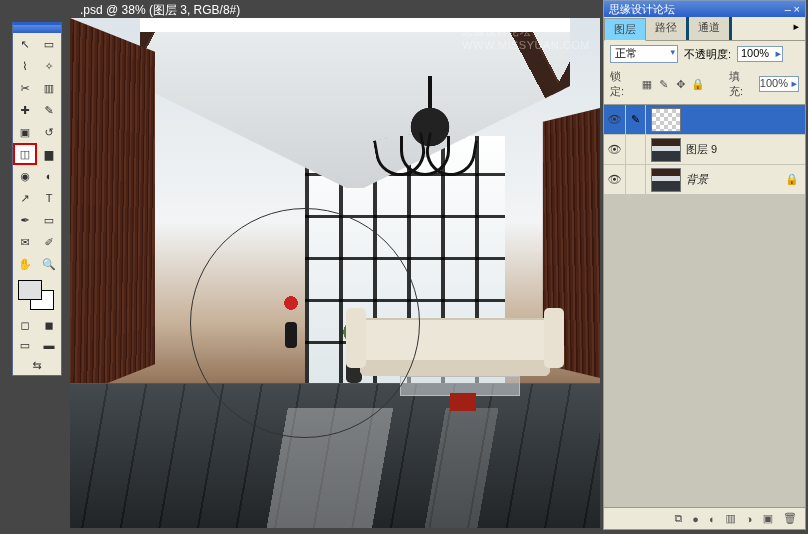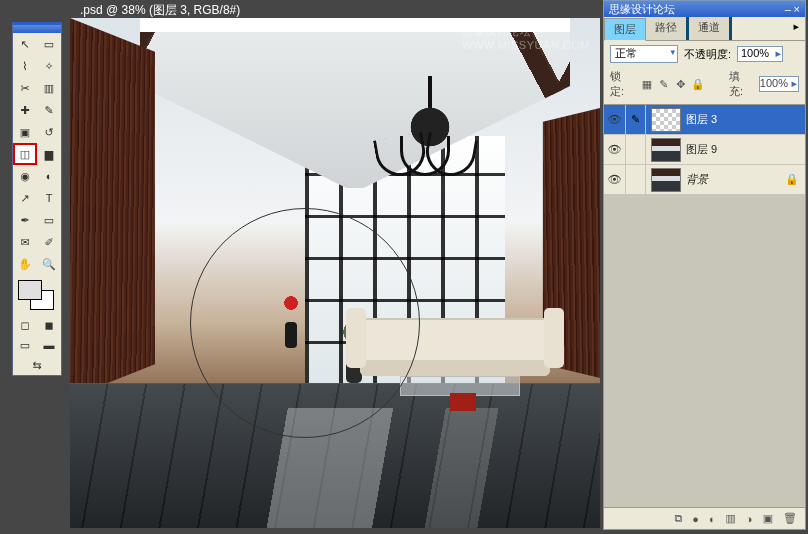--- a/index.html
+++ b/index.html
@@ -210,21 +210,20 @@
     </div>
     <span style="flex:1"></span>
     <span>填充:</span>
     <div class="pct-field">100%</div>
   </div>
   <div class="layer-list" id="layer-list">
       <div class="layer-row selected">
         <div class="eye">👁</div>
         <div class="linkcol">✎</div>
         <div class="thumb checker"></div>
-        <div class="lname">图层 3</div>
       </div>
       <div class="layer-row">
         <div class="eye">👁</div>
         <div class="linkcol"></div>
         <div class="thumb photo"></div>
         <div class="lname">图层 9</div>
       </div>
       <div class="layer-row bg">
         <div class="eye">👁</div>
         <div class="linkcol"></div>

